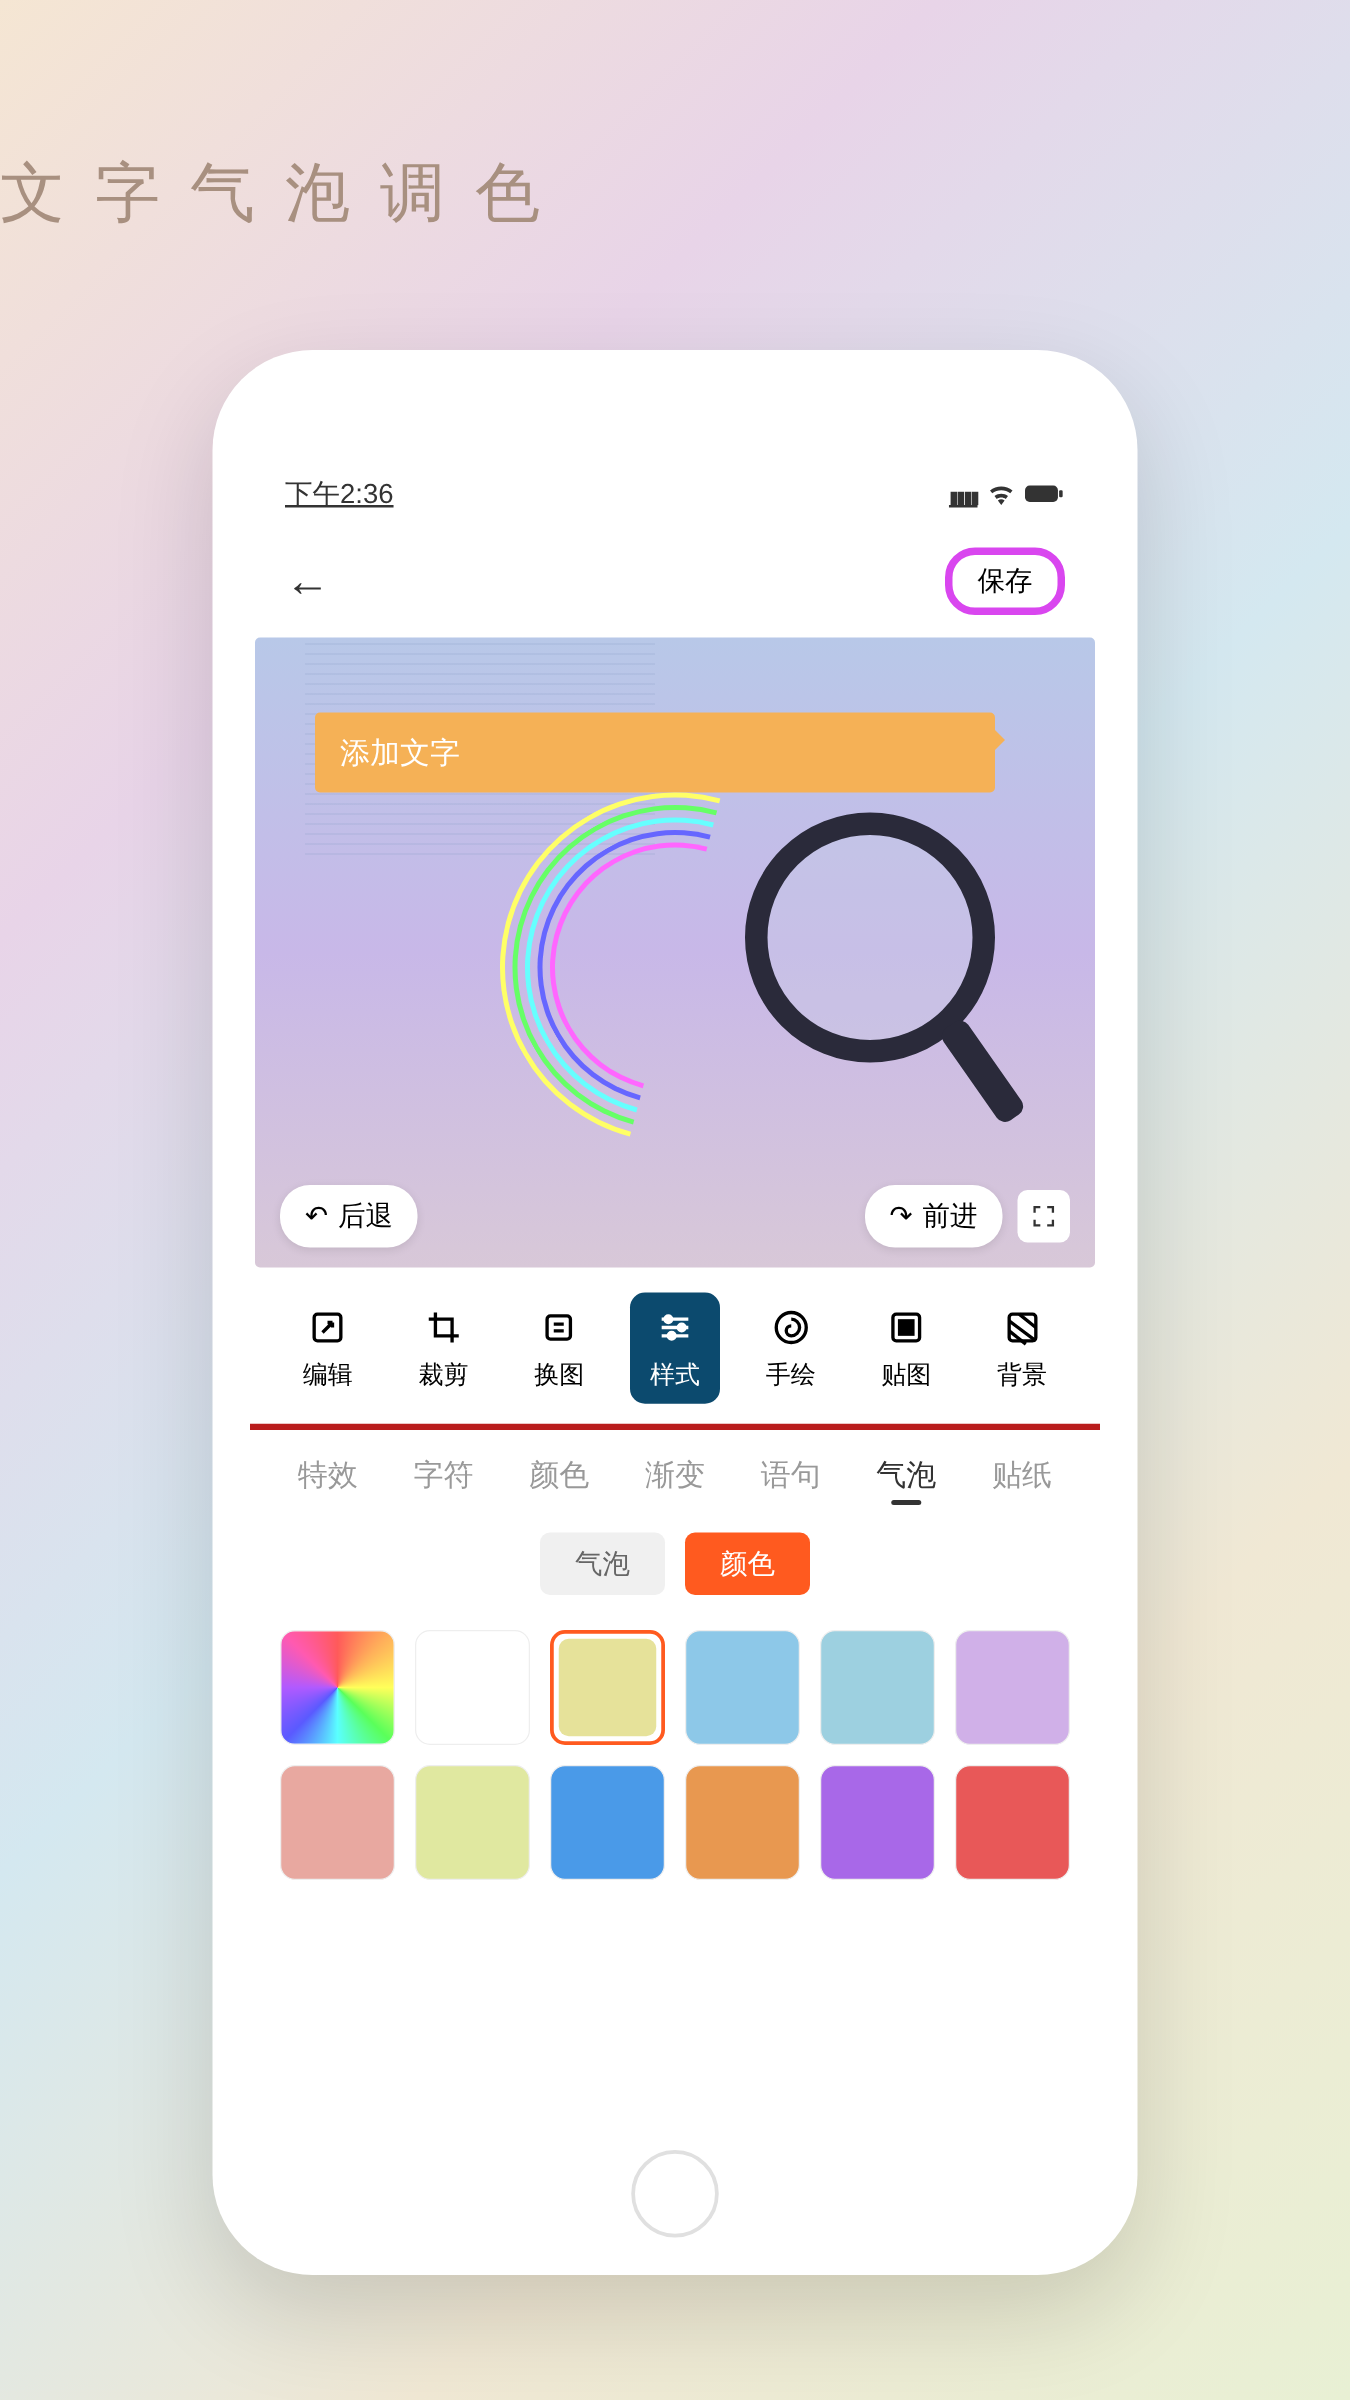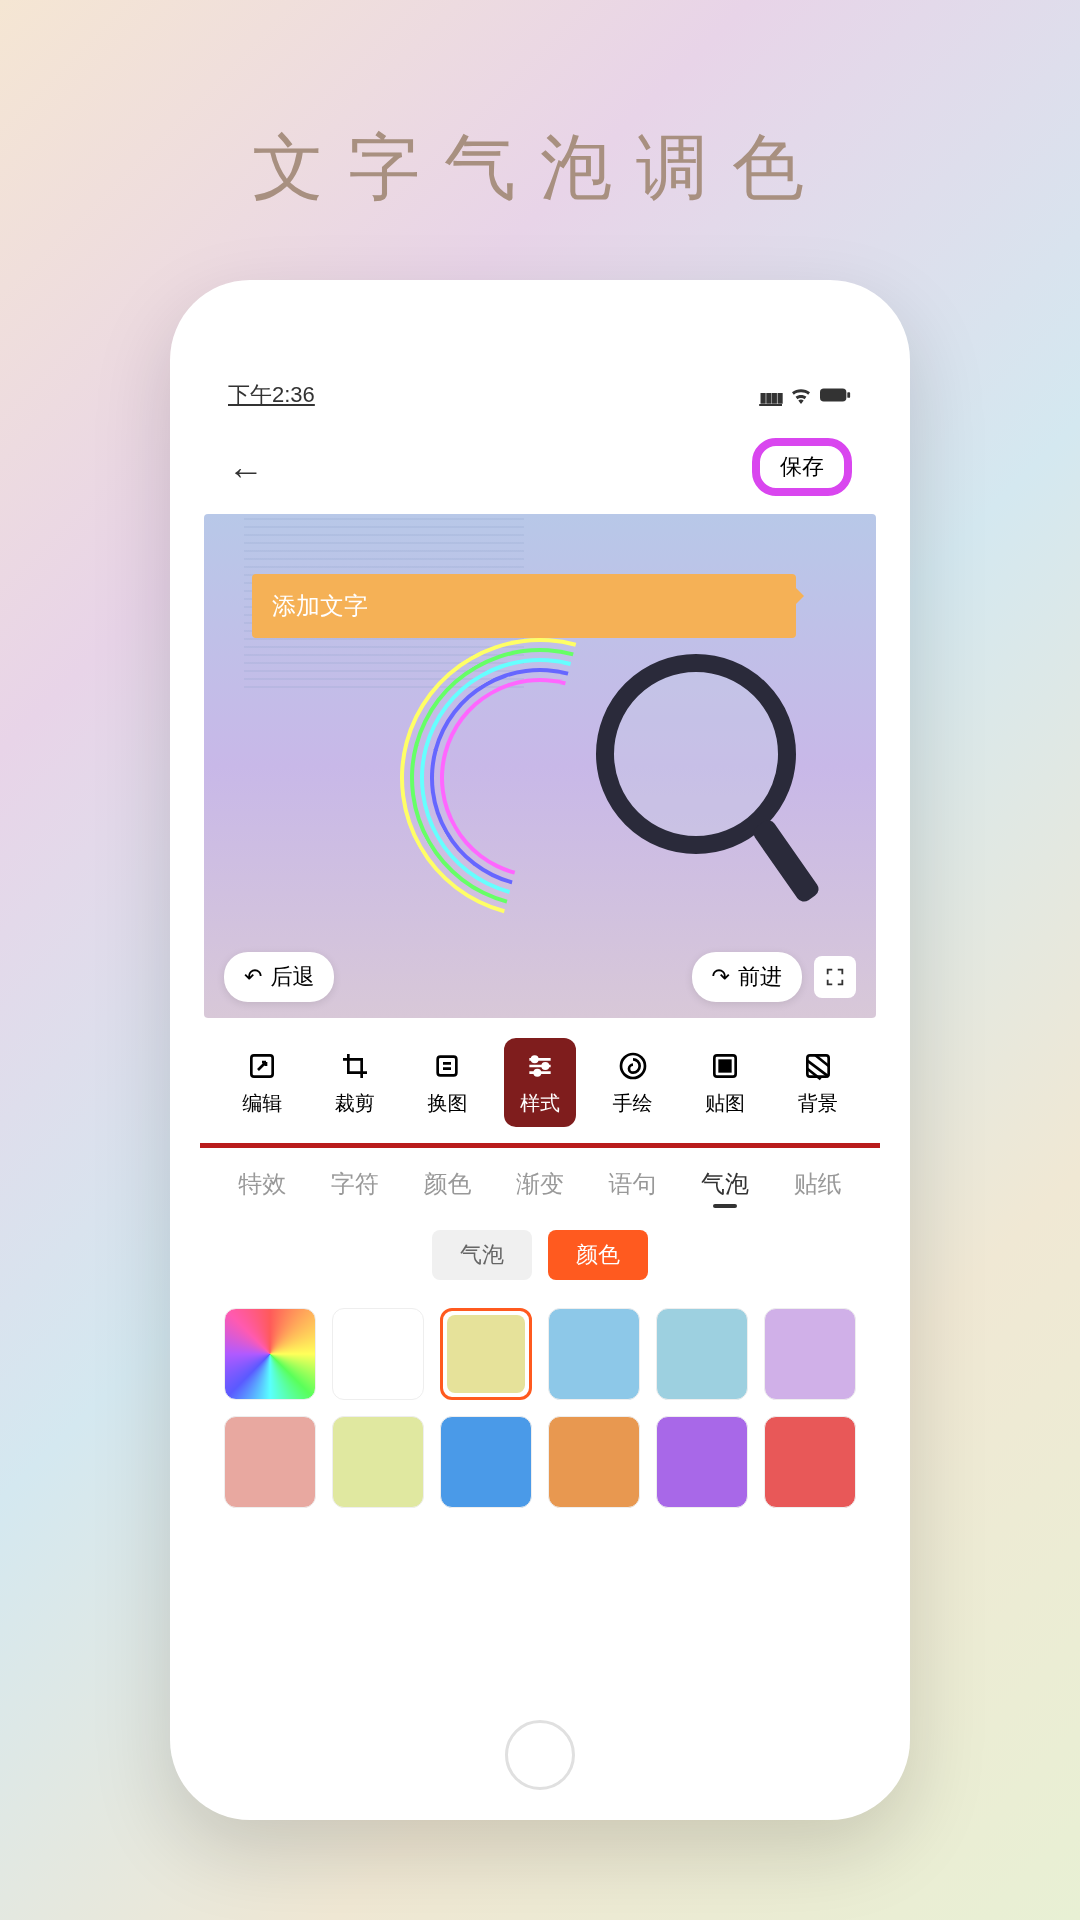--- a/index.html
+++ b/index.html
@@ -3,21 +3,21 @@
 <meta charset="utf-8">
 <style>
 * { margin: 0; padding: 0; box-sizing: border-box; }
 body {
   width: 1080px; height: 1920px;
   background: linear-gradient(135deg, #f5e6d3 0%, #e8d4e8 25%, #d4e8f0 50%, #f0e8d4 75%, #e8f0d4 100%);
   font-family: -apple-system, "Helvetica Neue", Arial, sans-serif;
   overflow: hidden; position: relative;
 }
 .page-title {
-  text-align: center; font-size: 72px; font-weight: 300;
+  font-size: 52px; font-weight: 300;
   color: #a89080; letter-spacing: 24px; padding-top: 120px;
 }
 .phone-frame {
   position: absolute; left: 50%; top: 280px; transform: translateX(-50%);
   width: 740px; height: 1540px; background: #fff; border-radius: 80px;
   box-shadow: 0 30px 80px rgba(0,0,0,0.15);
 }
 .phone-screen {
   position: absolute; left: 30px; right: 30px; top: 80px; bottom: 110px;
   background: #fff; border-radius: 4px; overflow: hidden;
@@ -32,21 +32,21 @@
 }
 .status-icons { display: flex; gap: 8px; align-items: center; }
 .signal-icon::before { content: "▮▮▮▮"; font-size: 14px; letter-spacing: -2px; }
 .wifi-icon svg, .battery-icon svg { display: block; }
 .header-bar {
   display: flex; justify-content: space-between; align-items: center;
   padding: 18px 28px;
 }
 .back-btn { font-size: 36px; color: #333; cursor: pointer; }
 .save-btn {
-  border: 8px solid #d946ef; border-radius: 24px; padding: 6px 20px;
+  border: 6px solid #d946ef; border-radius: 24px; padding: 6px 20px;
   font-size: 22px; cursor: pointer;
 }
 .canvas-area {
   margin: 0 4px; position: relative; height: 504px;
   background: linear-gradient(180deg, #b8c8e8 0%, #c8b8e8 50%, #d8c8d8 100%);
   border-radius: 4px; overflow: hidden;
 }
 .wave-pattern {
   position: absolute; top: 0; left: 40px; width: 280px; height: 180px;
   background: repeating-linear-gradient(0deg, transparent 0, transparent 6px, rgba(140,160,200,0.4) 6px, rgba(140,160,200,0.4) 8px);
@@ -96,21 +96,21 @@
 }
 .fullscreen-btn svg { width: 22px; height: 22px; }
 .tool-row {
   display: flex; justify-content: space-around; padding: 20px 16px 16px;
   border-bottom: 5px solid #b91c1c;
 }
 .tool-item {
   display: flex; flex-direction: column; align-items: center; gap: 6px;
   padding: 10px 8px; border-radius: 12px; cursor: pointer; min-width: 72px;
 }
-.tool-item.active { background: #7f1d1d; color: #fff; }
+.tool-item.active { background: #0c4a6e; color: #fff; }
 .tool-item .icon-box { width: 36px; height: 36px; display: flex; align-items: center; justify-content: center; }
 .tool-item .icon-box svg { width: 32px; height: 32px; }
 .tool-label { font-size: 20px; }
 .tab-row {
   display: flex; justify-content: space-around; padding: 20px 16px 14px;
 }
 .tab-item { font-size: 24px; color: #999; cursor: pointer; position: relative; padding-bottom: 8px; }
 .tab-item.active { color: #333; font-weight: 500; }
 .tab-item.active::after {
   content: ""; position: absolute; bottom: 0; left: 50%; transform: translateX(-50%);

